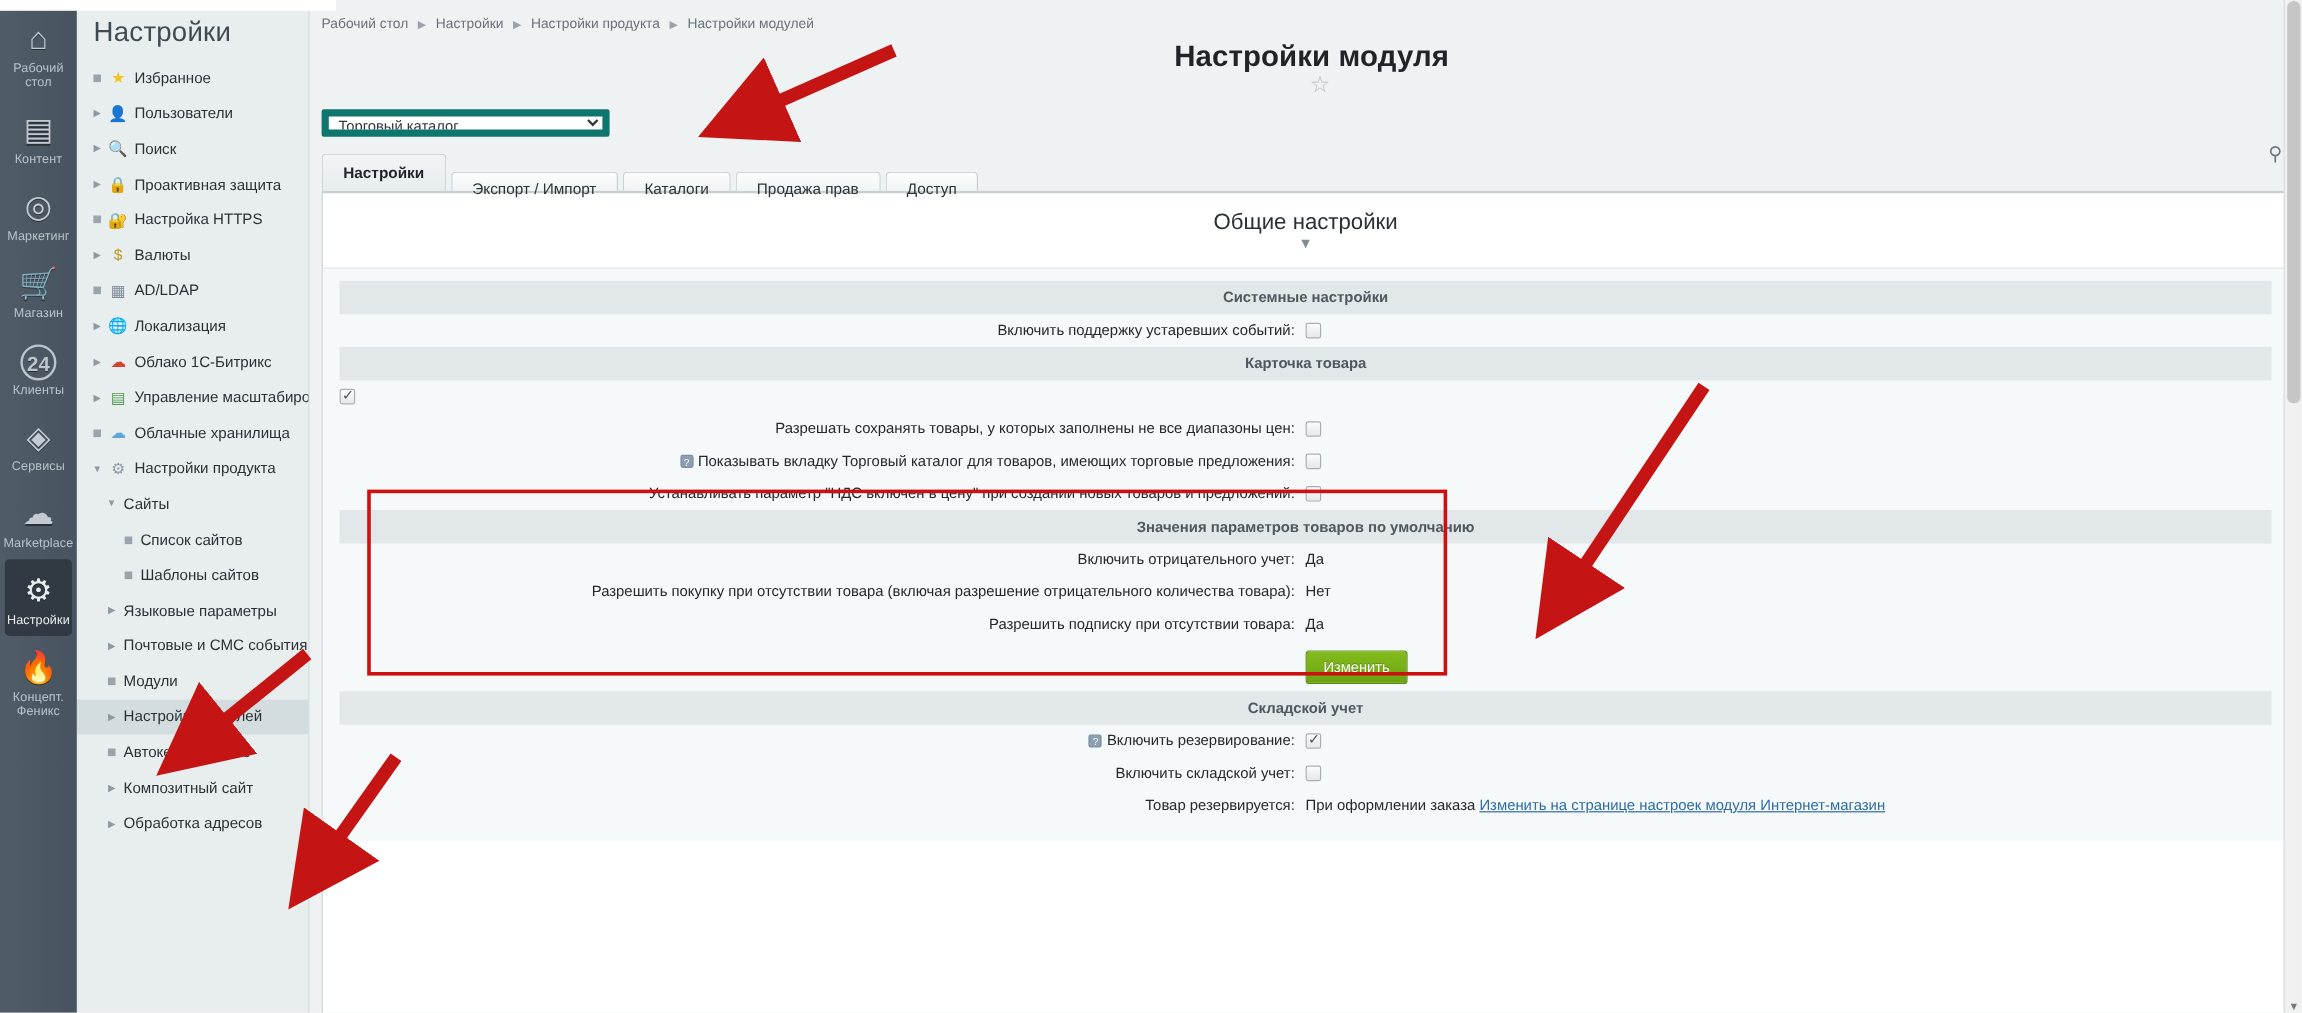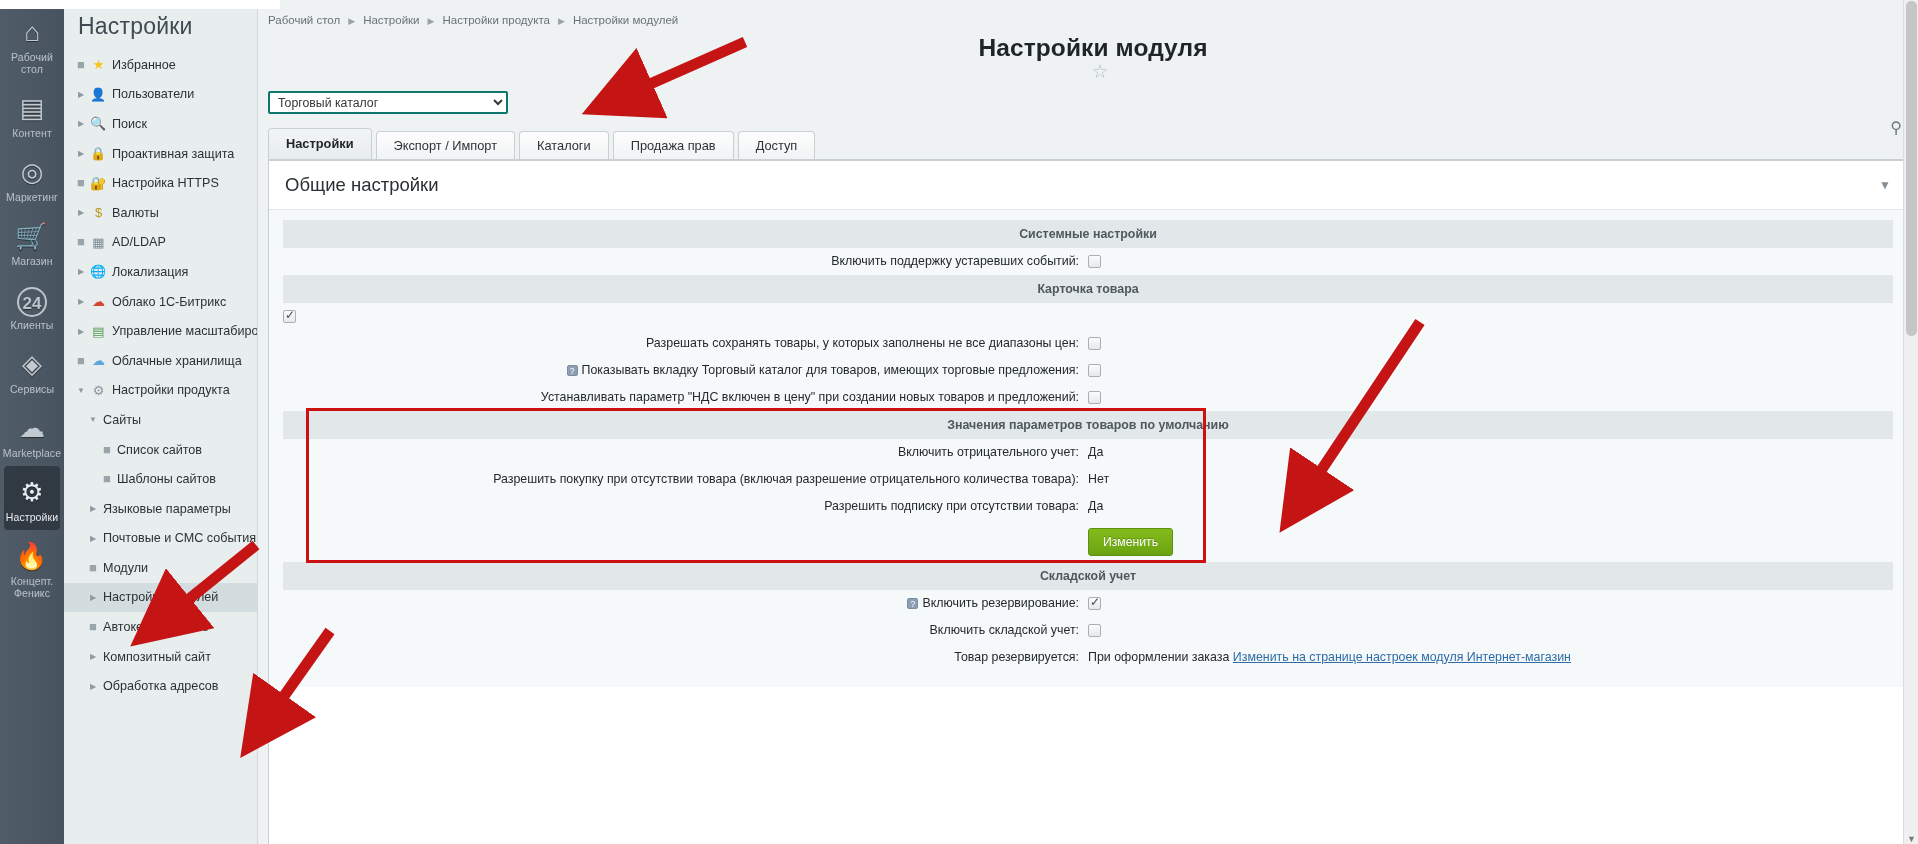--- a/index.html
+++ b/index.html
@@ -158,37 +158,37 @@
     cursor: pointer;
     line-height: 1;
   }
   .module-select-wrap { padding: 10px 0 0 10px; }
   select.module-select {
     width: 240px;
     height: 23px;
     font-size: 12.3px;
     font-family: "Liberation Sans", sans-serif;
     color: #33383d;
-    border: 2px solid #0f766e;
+    border: 6px solid #0f766e;
     border-radius: 2px;
     background: #fff;
     padding-left: 4px;
   }
 
   
   .tabs-row {
     display: flex;
     align-items: flex-end;
     padding-left: 10px;
     margin-top: 14px;
     position: relative;
     z-index: 3;
   }
   .tab {
-    height: 28px;
+    height: 16px;
     line-height: 27px;
     padding: 0 17px;
     margin-right: 4px;
     font-size: 12.8px;
     color: #2d3338;
     background: linear-gradient(to bottom, #fdfdfd 0%, #f1f3f4 100%);
     border: 1px solid #c9d0d4;
     border-bottom: none;
     border-radius: 4px 4px 0 0;
     cursor: pointer;
@@ -208,20 +208,21 @@
     border-top: 2px solid #c9d0d4;
     margin: 0 10px 0 10px;
     position: relative;
     min-height: 700px;
   }
   .panel-head {
     display: flex;
     align-items: center;
     justify-content: space-between;
     padding: 13px 16px 13px 16px;
+    flex-direction: column;
   }
   .panel-head h2 {
     margin: 0;
     font-size: 18.5px;
     font-weight: normal;
     color: #2a3034;
   }
   .collapse-caret {
     color: #808c93;
     font-size: 12px;

